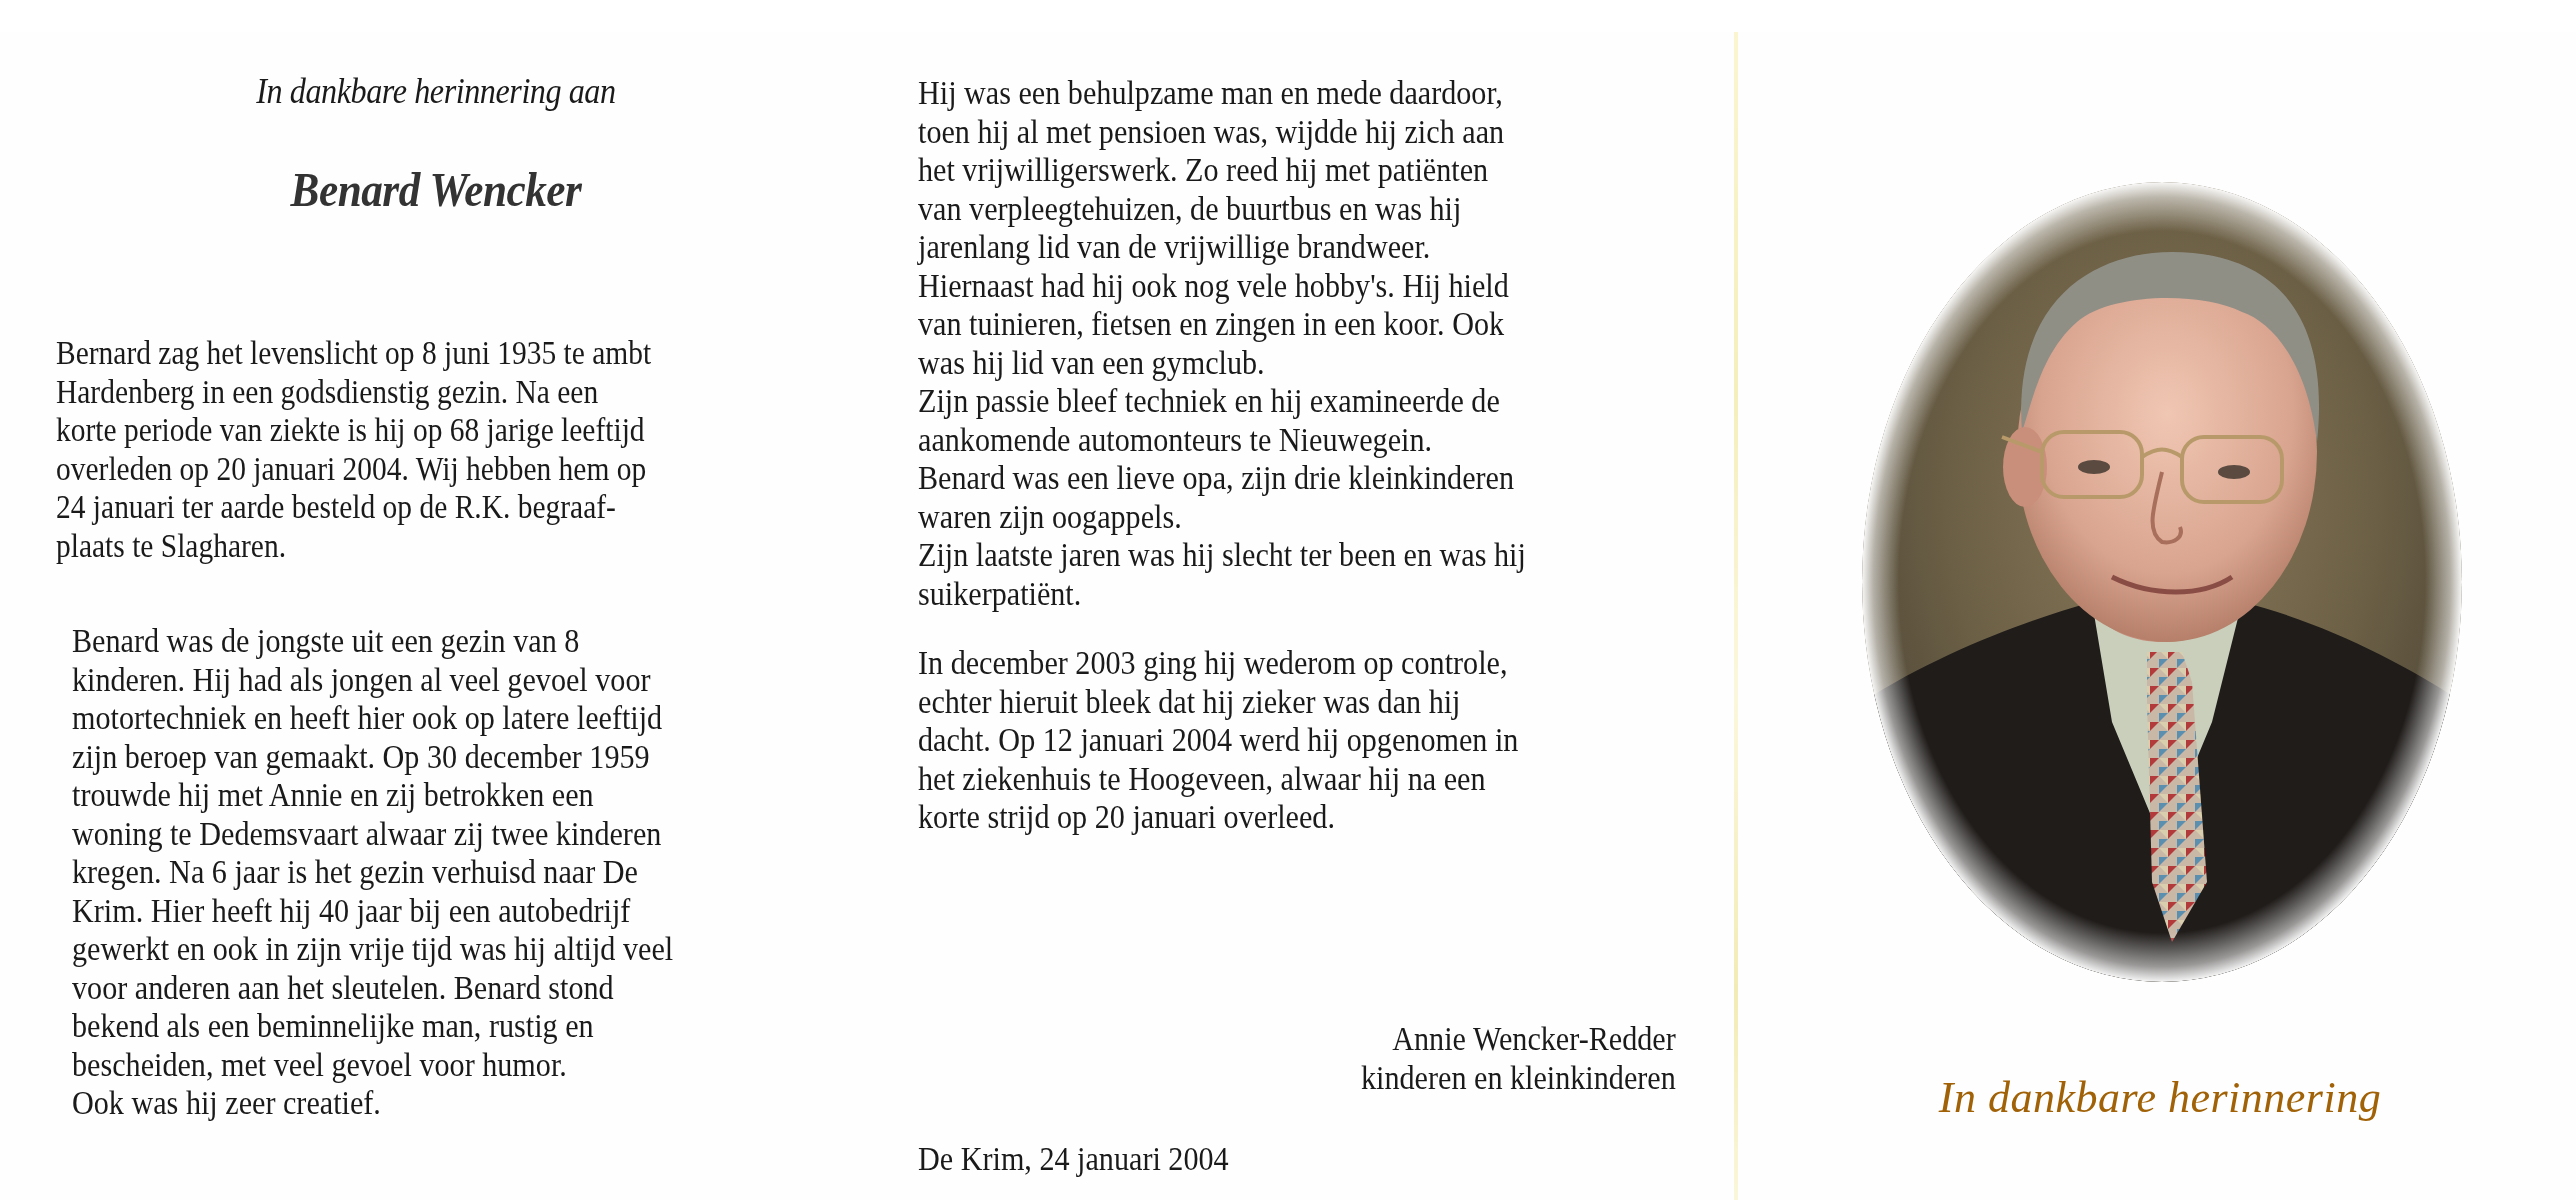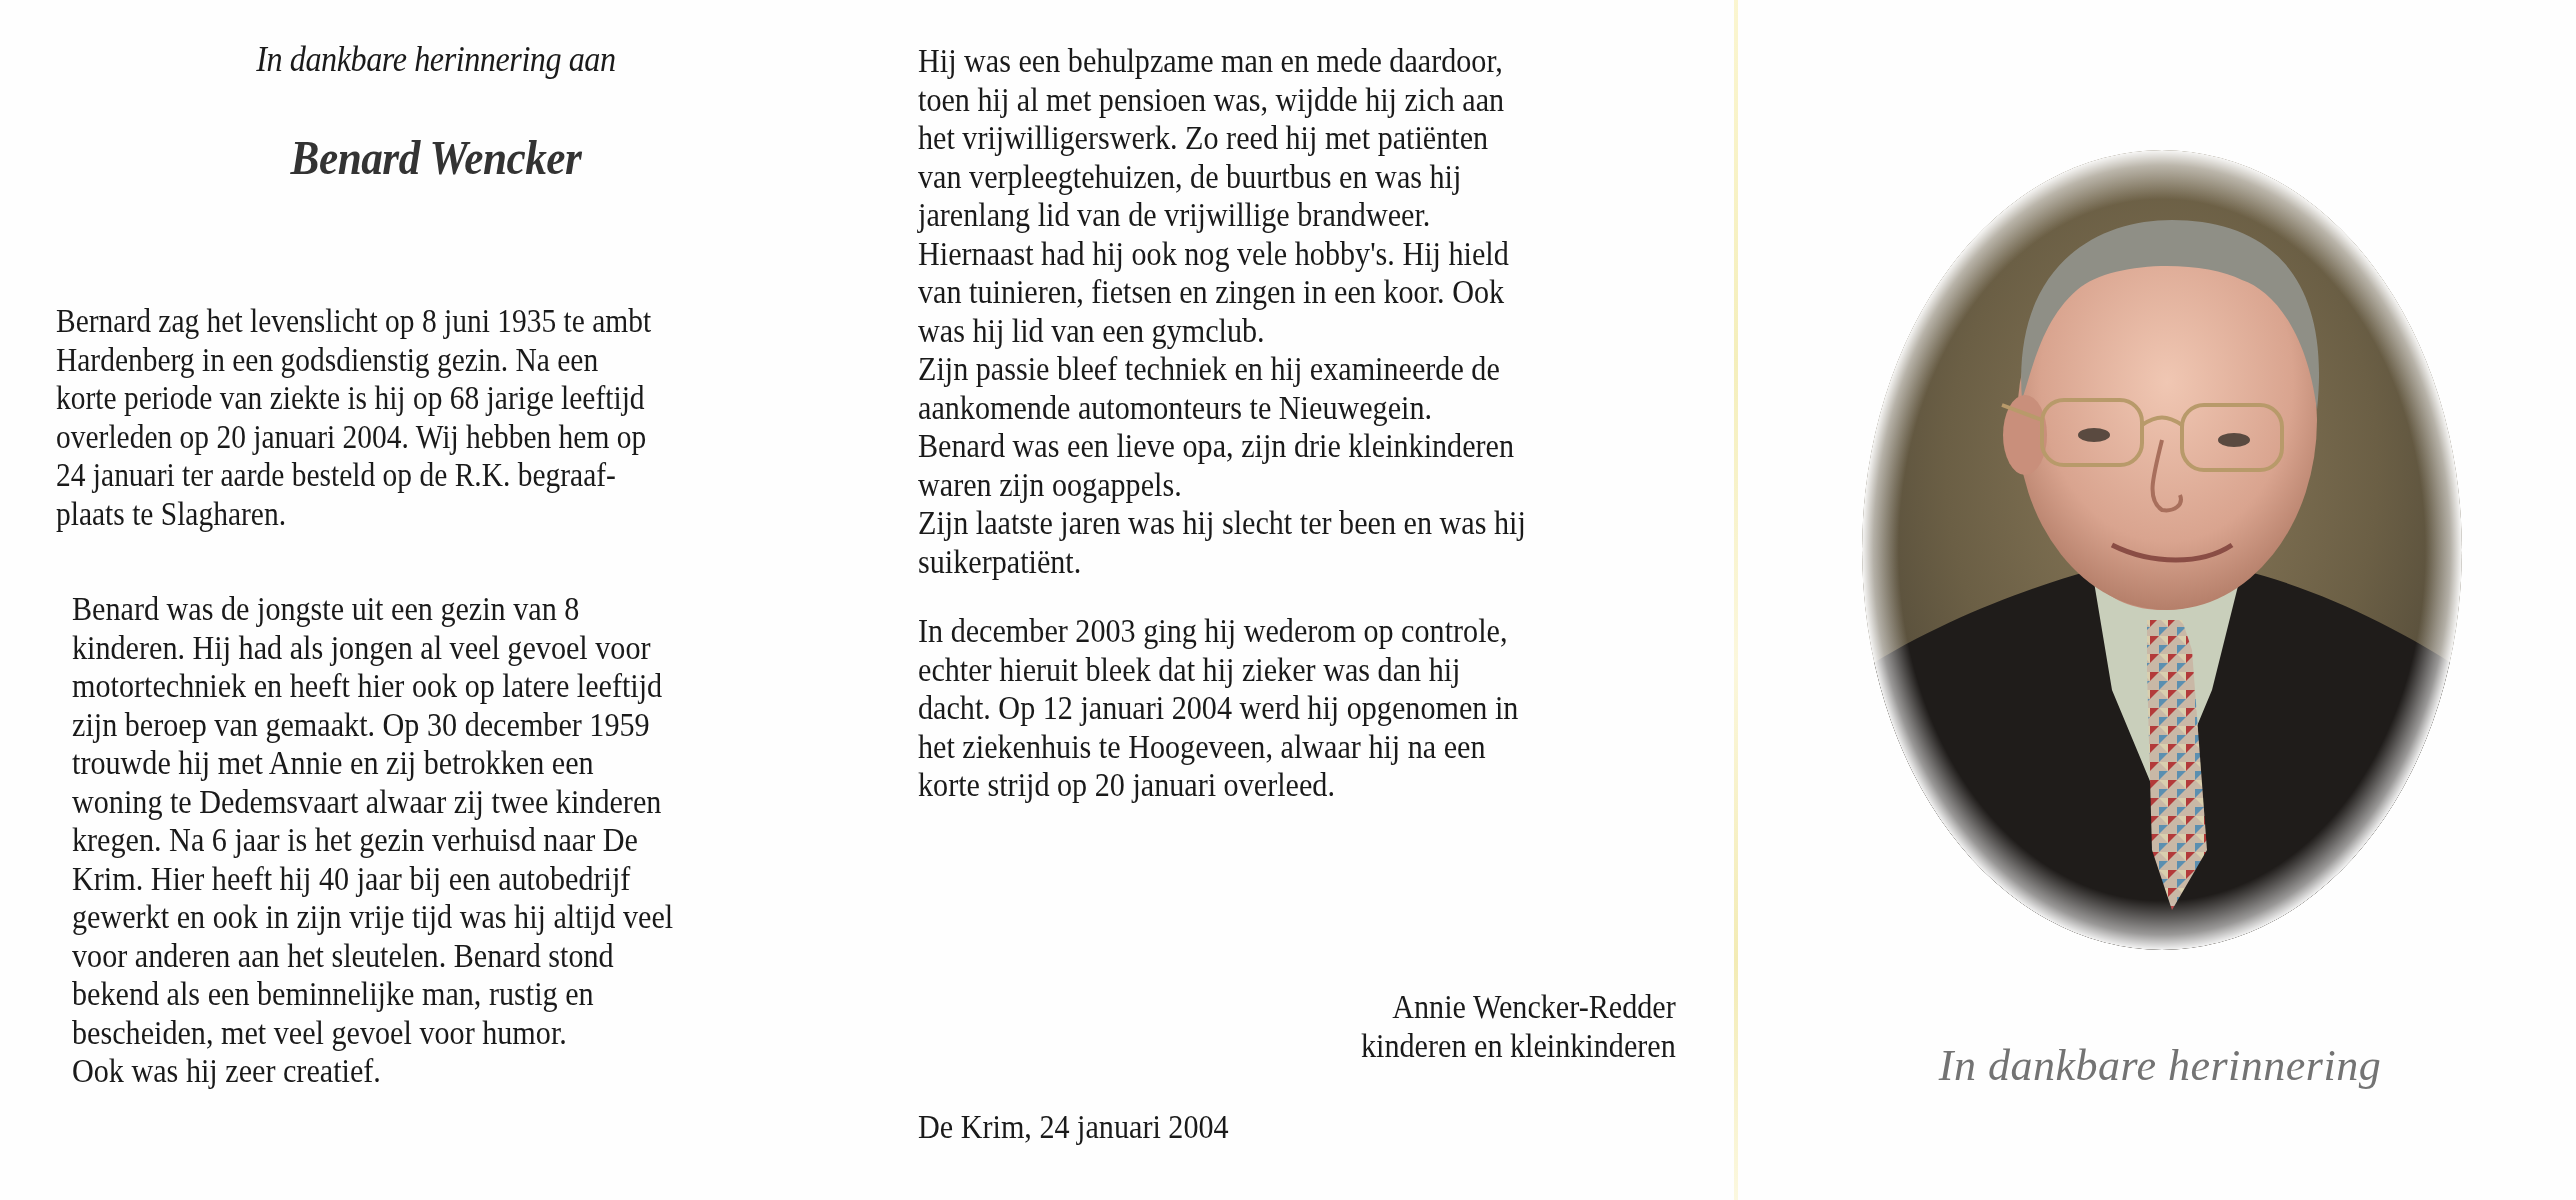--- a/index.html
+++ b/index.html
@@ -12,20 +12,21 @@
     height: 1200px;
     position: relative;
     overflow: hidden;
     font-family: "Liberation Serif", "DejaVu Serif", serif;
     color: #1a1a1a;
   }
   .card {
     position: absolute;
     inset: 0;
     background: #fefefe;
+    margin-top: 32px;
   }
   
   .col-left {
     position: absolute;
     left: 56px;
     top: 40px;
     width: 760px;
   }
   .intro {
     text-align: center;
@@ -135,21 +136,21 @@
     background: radial-gradient(ellipse at center, rgba(255,255,255,0) 62%, rgba(255,255,255,0.55) 68%, rgba(255,255,255,1) 71%);
   }
   .caption {
     position: absolute;
     top: 1040px;
     left: 1880px;
     width: 560px;
     text-align: center;
     font-style: italic;
     font-size: 44px;
-    color: #737373;
+    color: #a16207;
     letter-spacing: 0.5px;
   }
 </style>
 </head>
 <body>
 
 <div class="card">
 
   <div class="col-left">
     <div class="intro">In dankbare herinnering aan</div>

